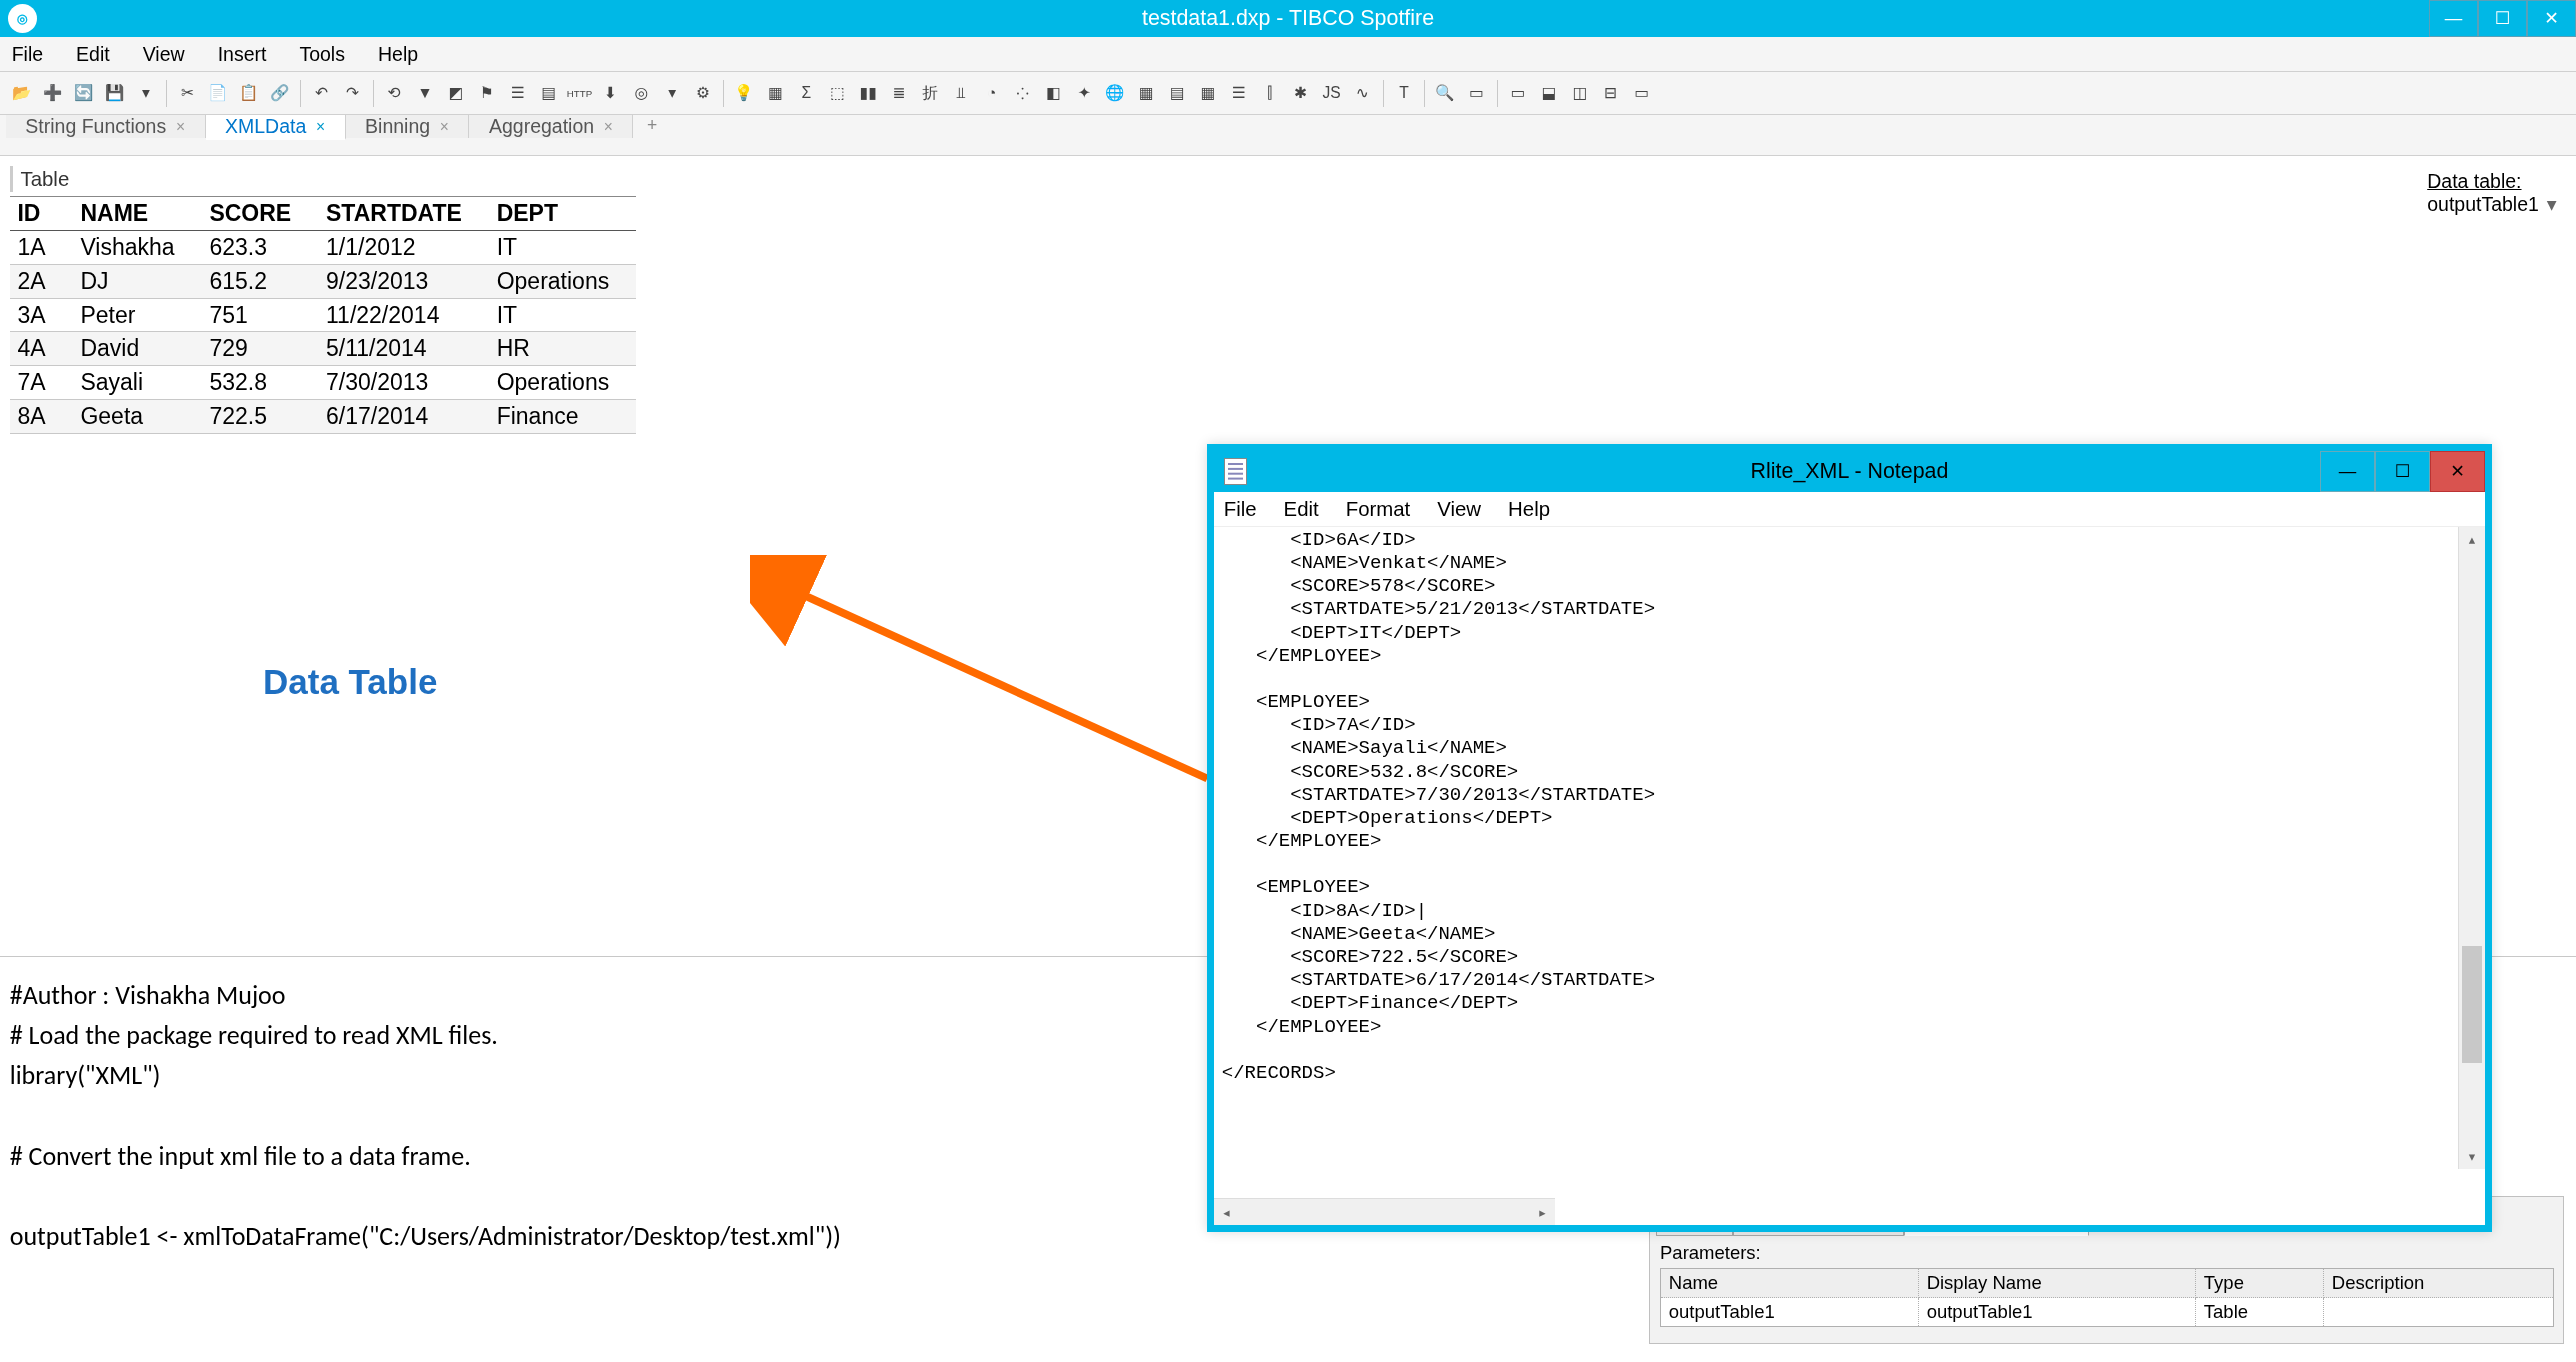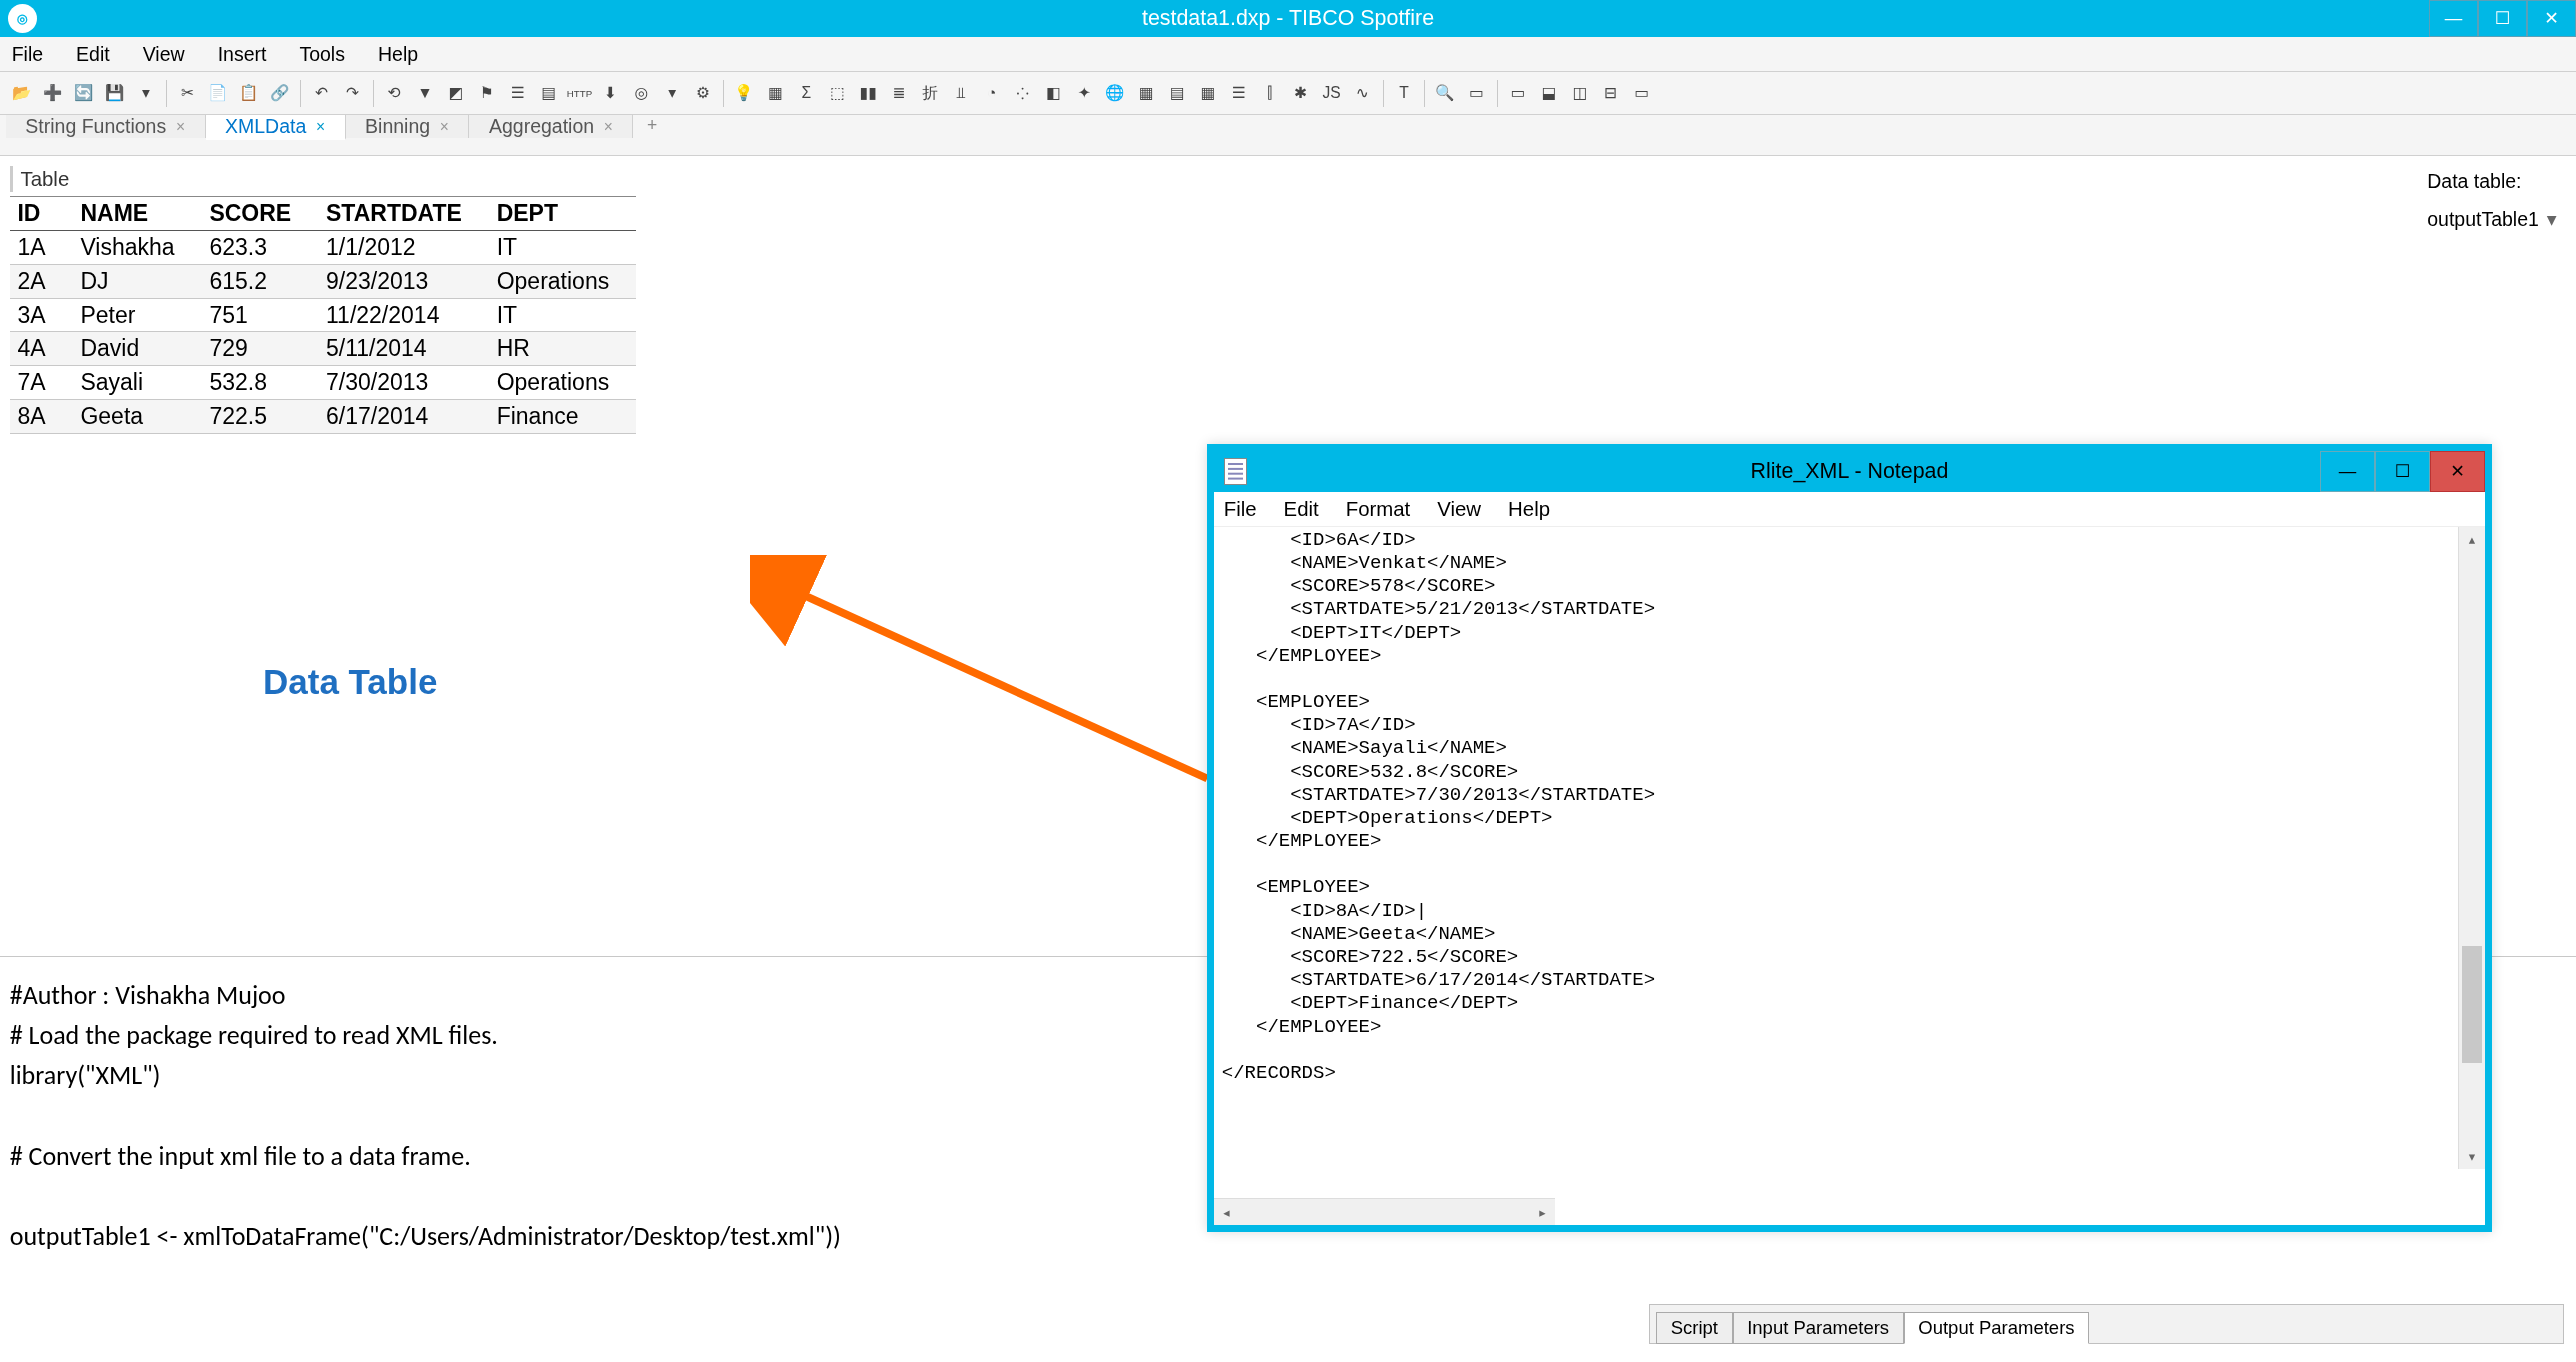--- a/index.html
+++ b/index.html
@@ -176,21 +176,21 @@
 table.data-grid tbody tr:nth-child(even) { background: #f5f5f5; }
 
 
 .dt-selector {
   position: absolute;
   top: 13.6px;
   right: 19.5px;
   font-size: 19.5px;
   text-align: left;
 }
-.dt-selector .label { margin-bottom: 15px; }
+.dt-selector .label { margin-bottom: 0; text-decoration: underline; }
 .dt-selector .combo {
   display: flex;
   align-items: center;
   gap: 7.8px;
 }
 .dt-selector .combo .arrow { color: #666; }
 
 
 .ann-label {
   position: absolute;
@@ -591,20 +591,41 @@
       <div class="line">&nbsp;</div>
       <div class="line">outputTable1 &lt;- xmlToDataFrame("C:/Users/Administrator/Desktop/test.xml"))</div>
     </div>
 
   <div class="params-panel">
     <div class="params-tabs">
       <div class="params-tab">Script</div>
       <div class="params-tab">Input Parameters</div>
       <div class="params-tab active">Output Parameters</div>
     </div>
+    <div class="params-body">
+      <div class="sublabel">Parameters:</div>
+      <table class="params-table">
+        <thead>
+            <tr id="pt-head">
+              <th>Name</th>
+              <th>Display Name</th>
+              <th>Type</th>
+              <th>Description</th>
+            </tr>
+          </thead>
+        <tbody id="pt-body">
+            <tr>
+              <td>outputTable1</td>
+              <td>outputTable1</td>
+              <td>Table</td>
+              <td></td>
+            </tr>
+          </tbody>
+      </table>
+    </div>
   </div>
 </div>
 
 <div class="notepad">
   <div class="np-titlebar">
     <div class="np-icon"></div>
     <div class="np-title">Rlite_XML - Notepad</div>
     <div class="np-controls">
       <div class="np-btn">—</div>
       <div class="np-btn">☐</div>

